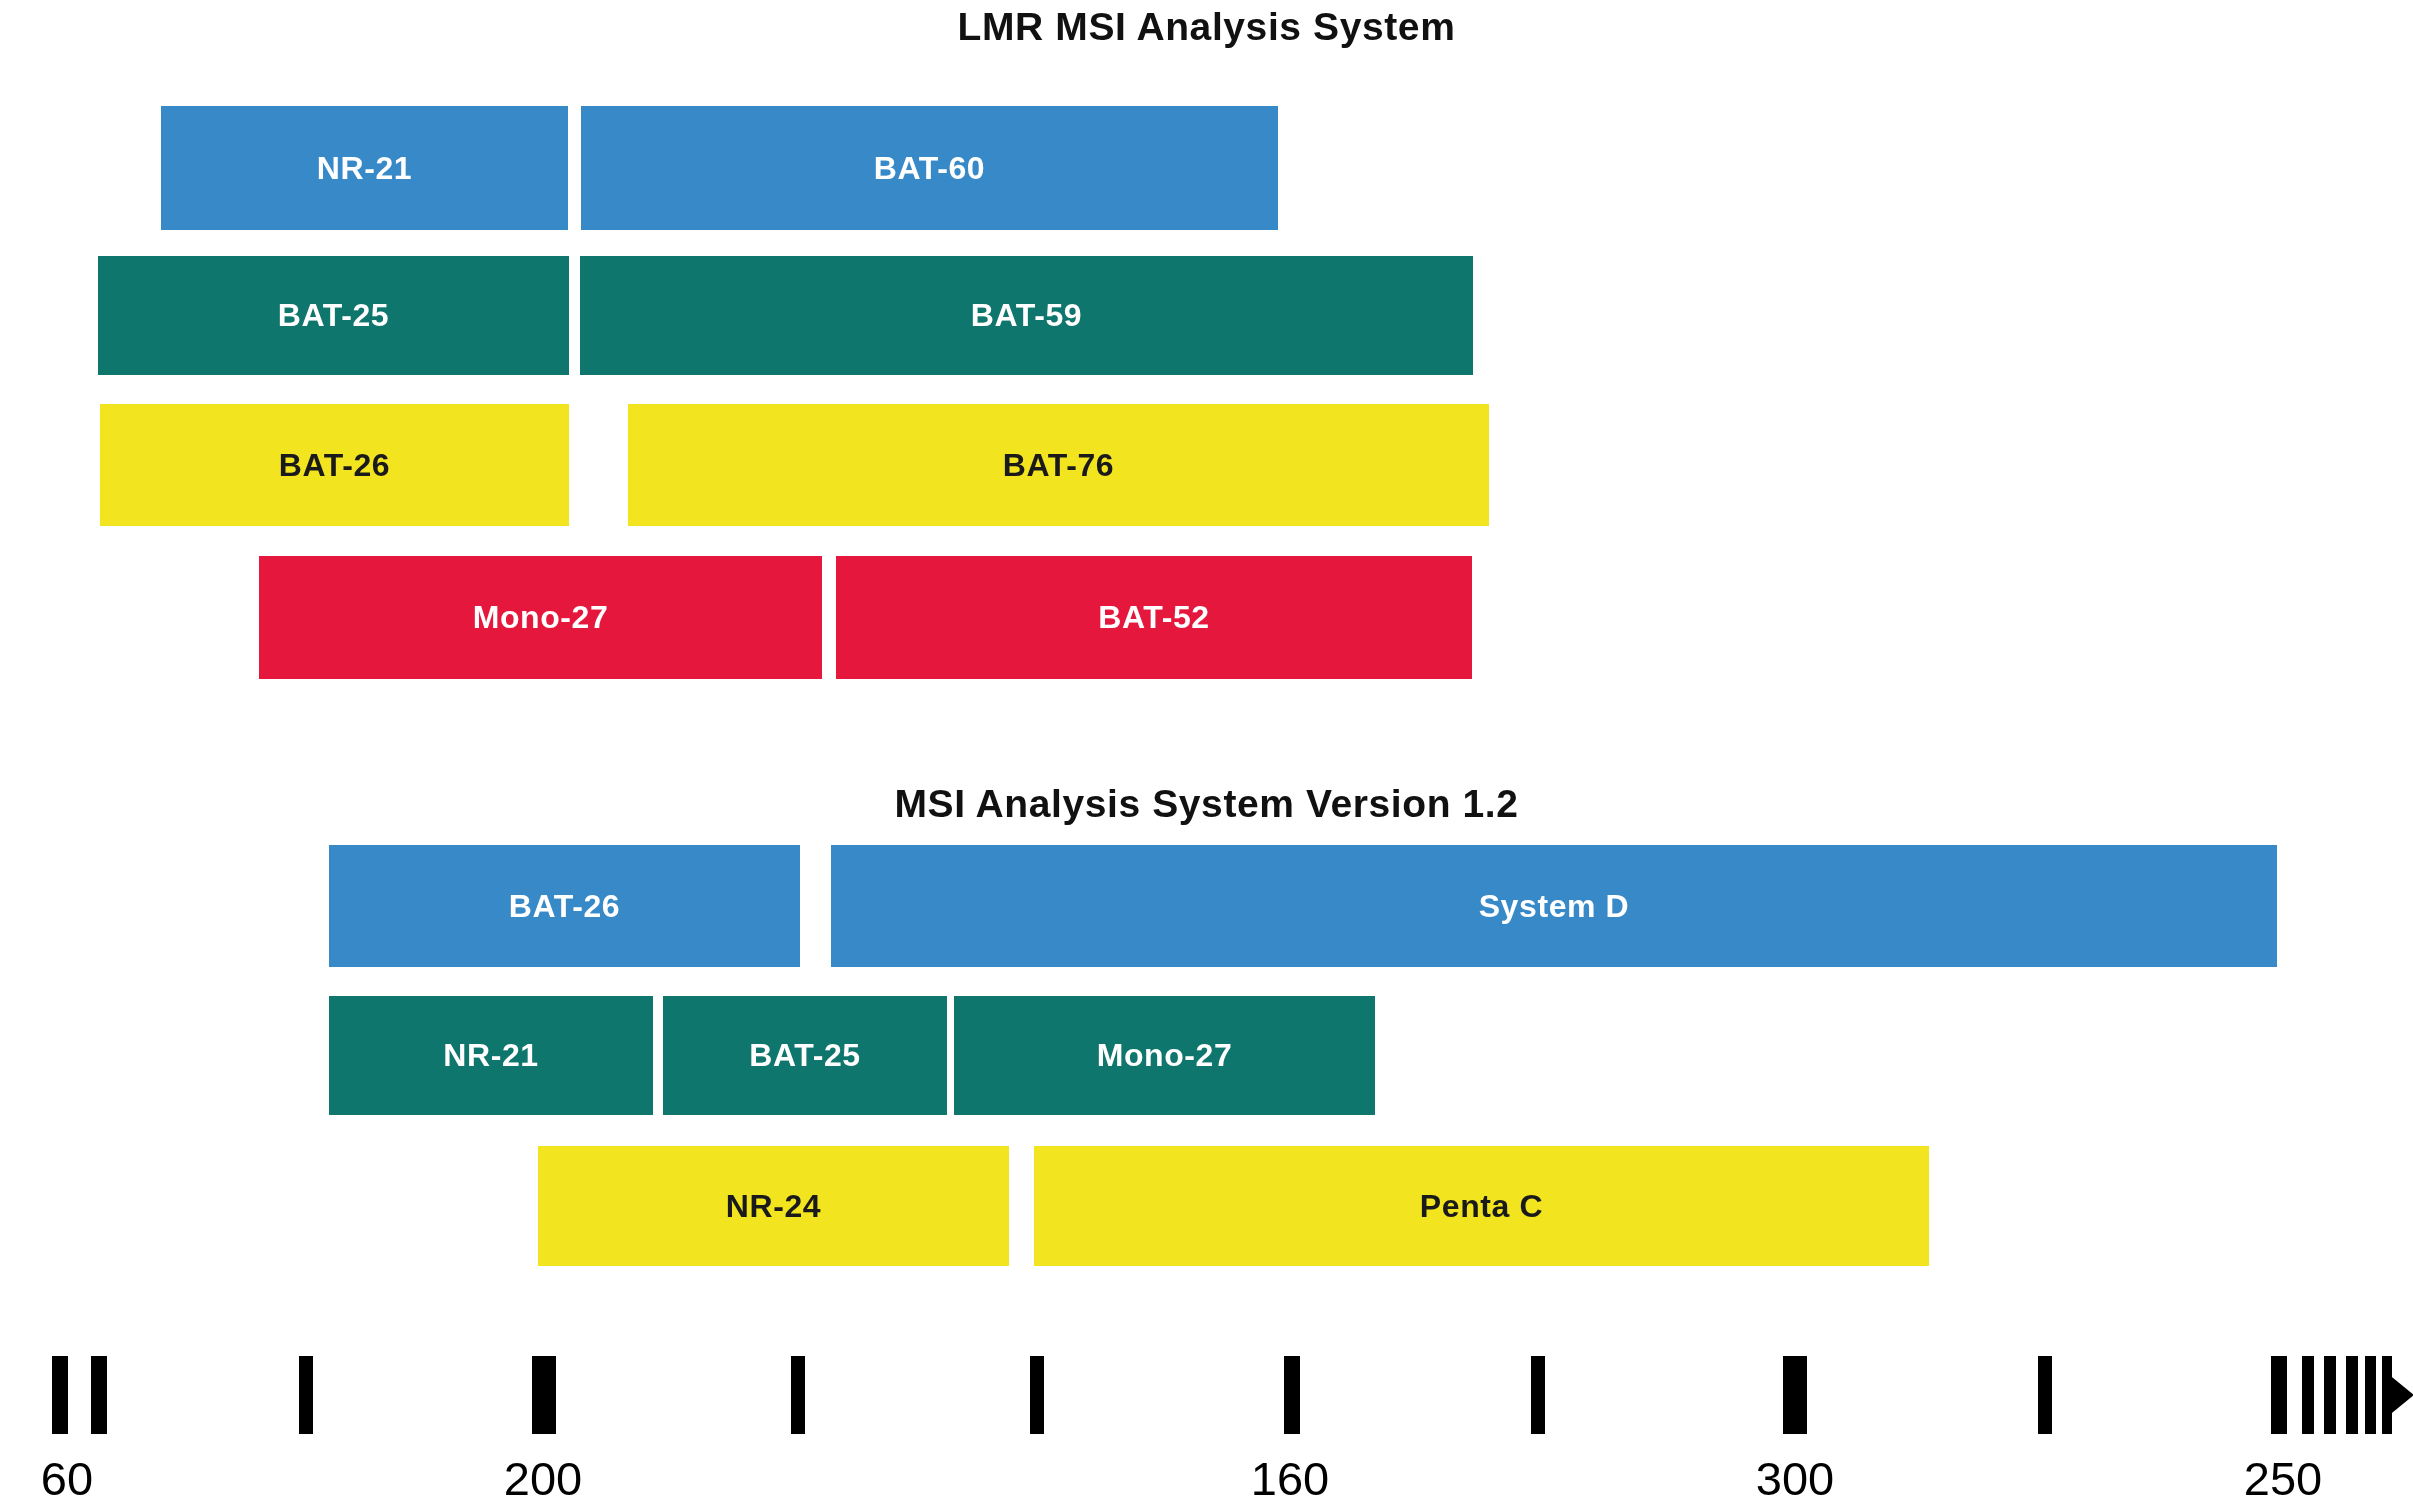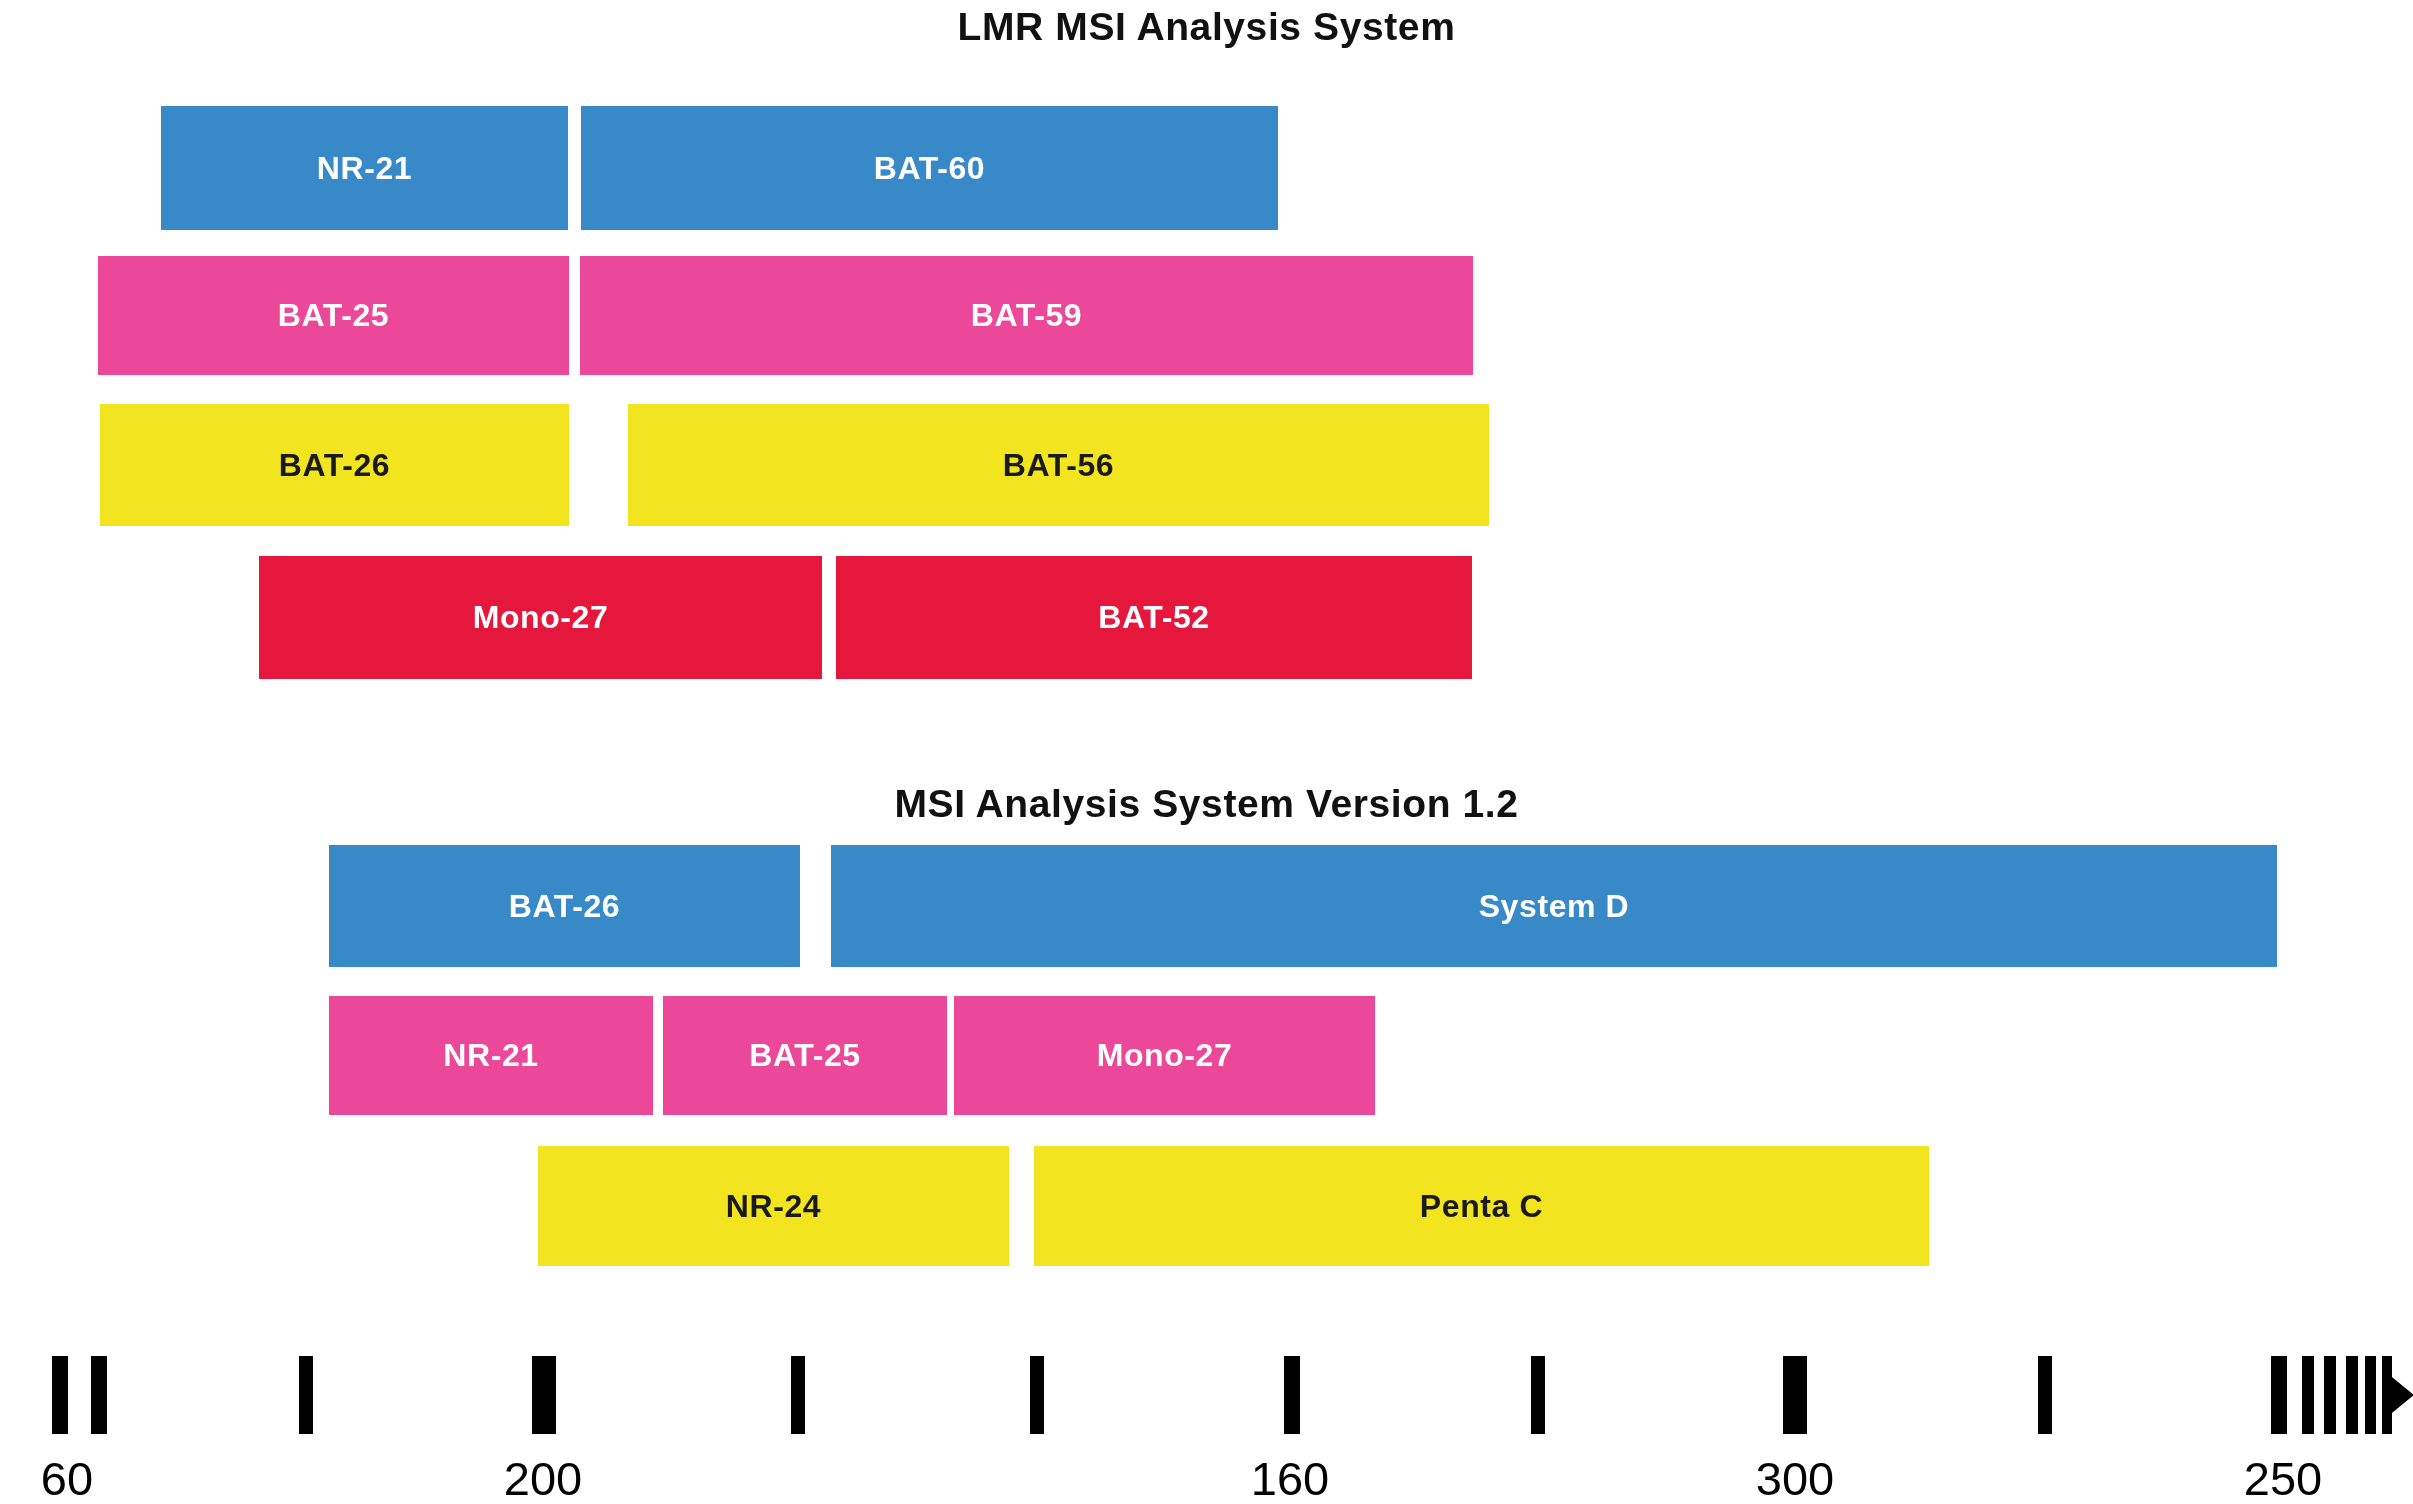--- a/index.html
+++ b/index.html
@@ -25,21 +25,21 @@
   .bar {
     position: absolute;
     display: flex;
     align-items: center;
     justify-content: center;
     font-size: 32px;
     font-weight: bold;
     letter-spacing: 0.6px;
   }
   .c-blue   { background: #3789C8; color: #ffffff; }
-  .c-green  { background: #ec4899; color: #ffffff; }
+  .c-green  { background: #0f766e; color: #ffffff; }
   .c-yellow { background: #F2E41F; color: #1a1a1a; }
   .c-red    { background: #E6173D; color: #ffffff; }
   .tick {
     position: absolute;
     top: 1356px;
     height: 78px;
     background: #000000;
   }
   .axis-label {
     position: absolute;
@@ -67,21 +67,21 @@
   <div>
     <div class="section-title" style="top:4.8px">LMR MSI Analysis System</div>
 
     <div class="bar c-blue" style="left:161px; top:106px; width:407px; height:124px">NR-21</div>
     <div class="bar c-blue" style="left:581px; top:106px; width:697px; height:124px">BAT-60</div>
 
     <div class="bar c-green" style="left:98px; top:256px; width:471px; height:119px">BAT-25</div>
     <div class="bar c-green" style="left:580px; top:256px; width:893px; height:119px">BAT-59</div>
 
     <div class="bar c-yellow" style="left:100px; top:404px; width:469px; height:122px">BAT-26</div>
-    <div class="bar c-yellow" style="left:628px; top:404px; width:861px; height:122px">BAT-56</div>
+    <div class="bar c-yellow" style="left:628px; top:404px; width:861px; height:122px">BAT-76</div>
 
     <div class="bar c-red" style="left:259px; top:556px; width:563px; height:123px">Mono-27</div>
     <div class="bar c-red" style="left:836px; top:556px; width:636px; height:123px">BAT-52</div>
   </div>
 
   <div>
     <div class="section-title" style="top:782px">MSI Analysis System Version 1.2</div>
 
     <div class="bar c-blue" style="left:329px; top:845px; width:471px; height:122px">BAT-26</div>
     <div class="bar c-blue" style="left:831px; top:845px; width:1446px; height:122px">System D</div>

